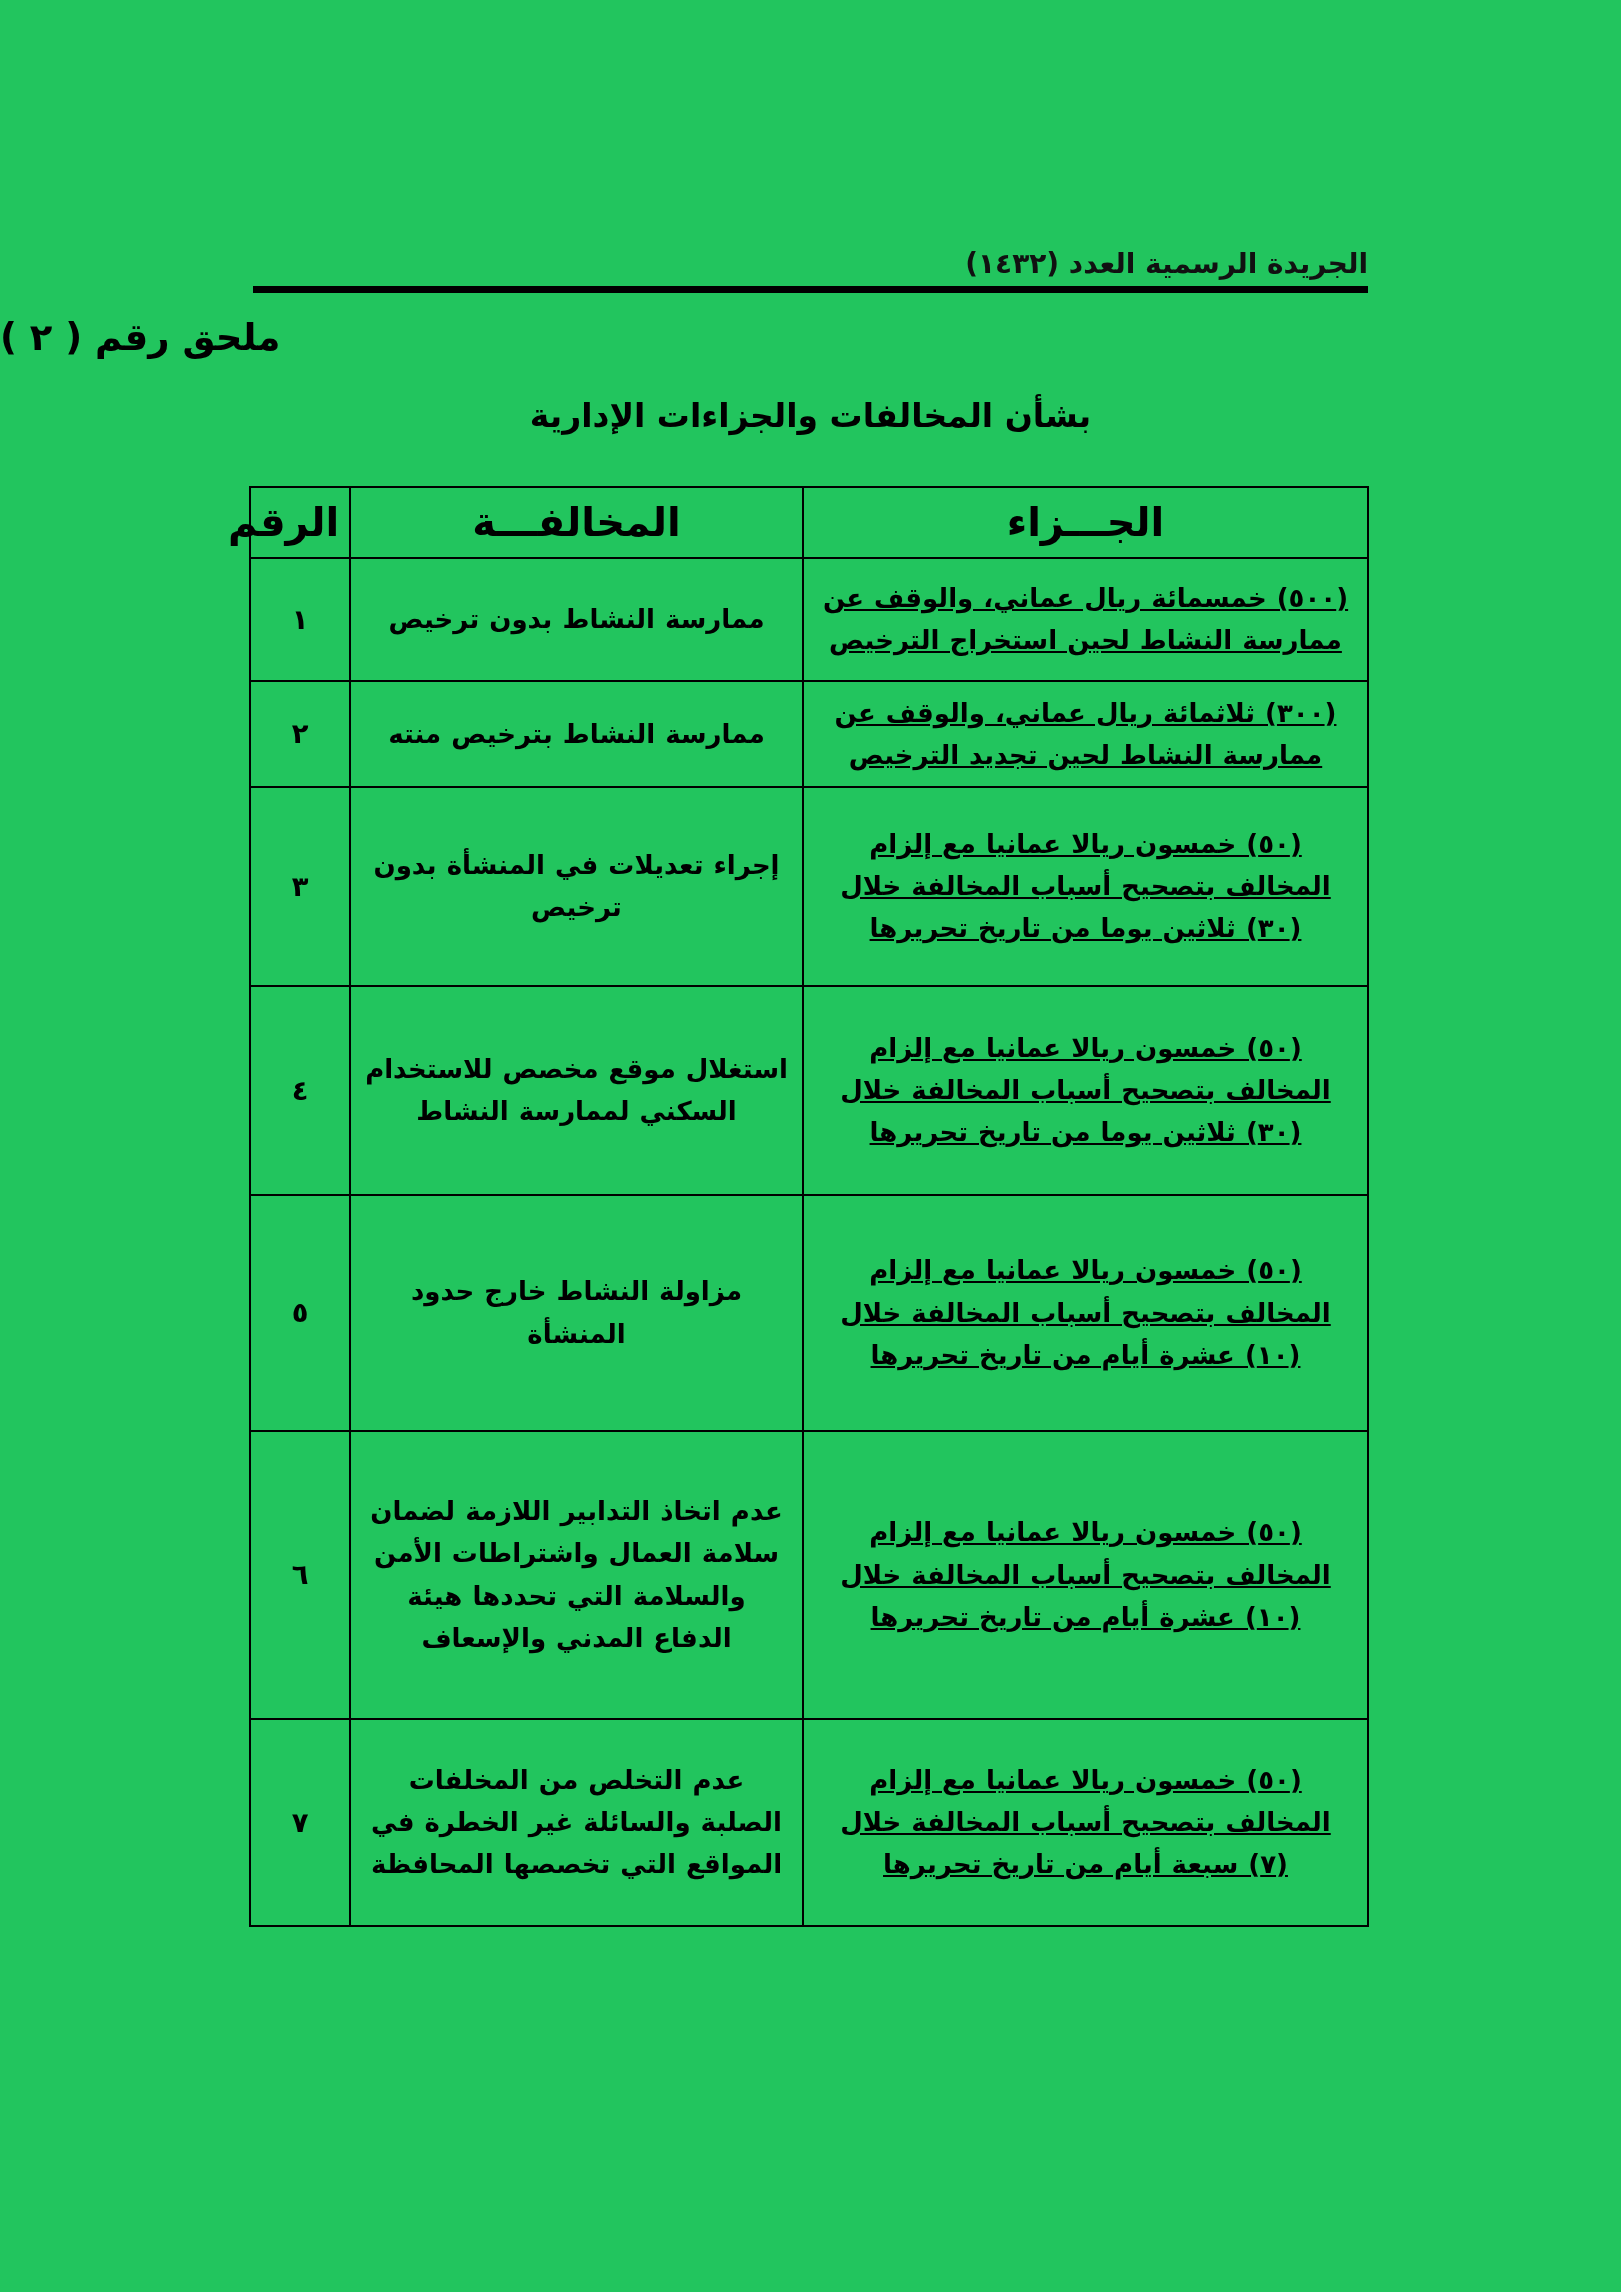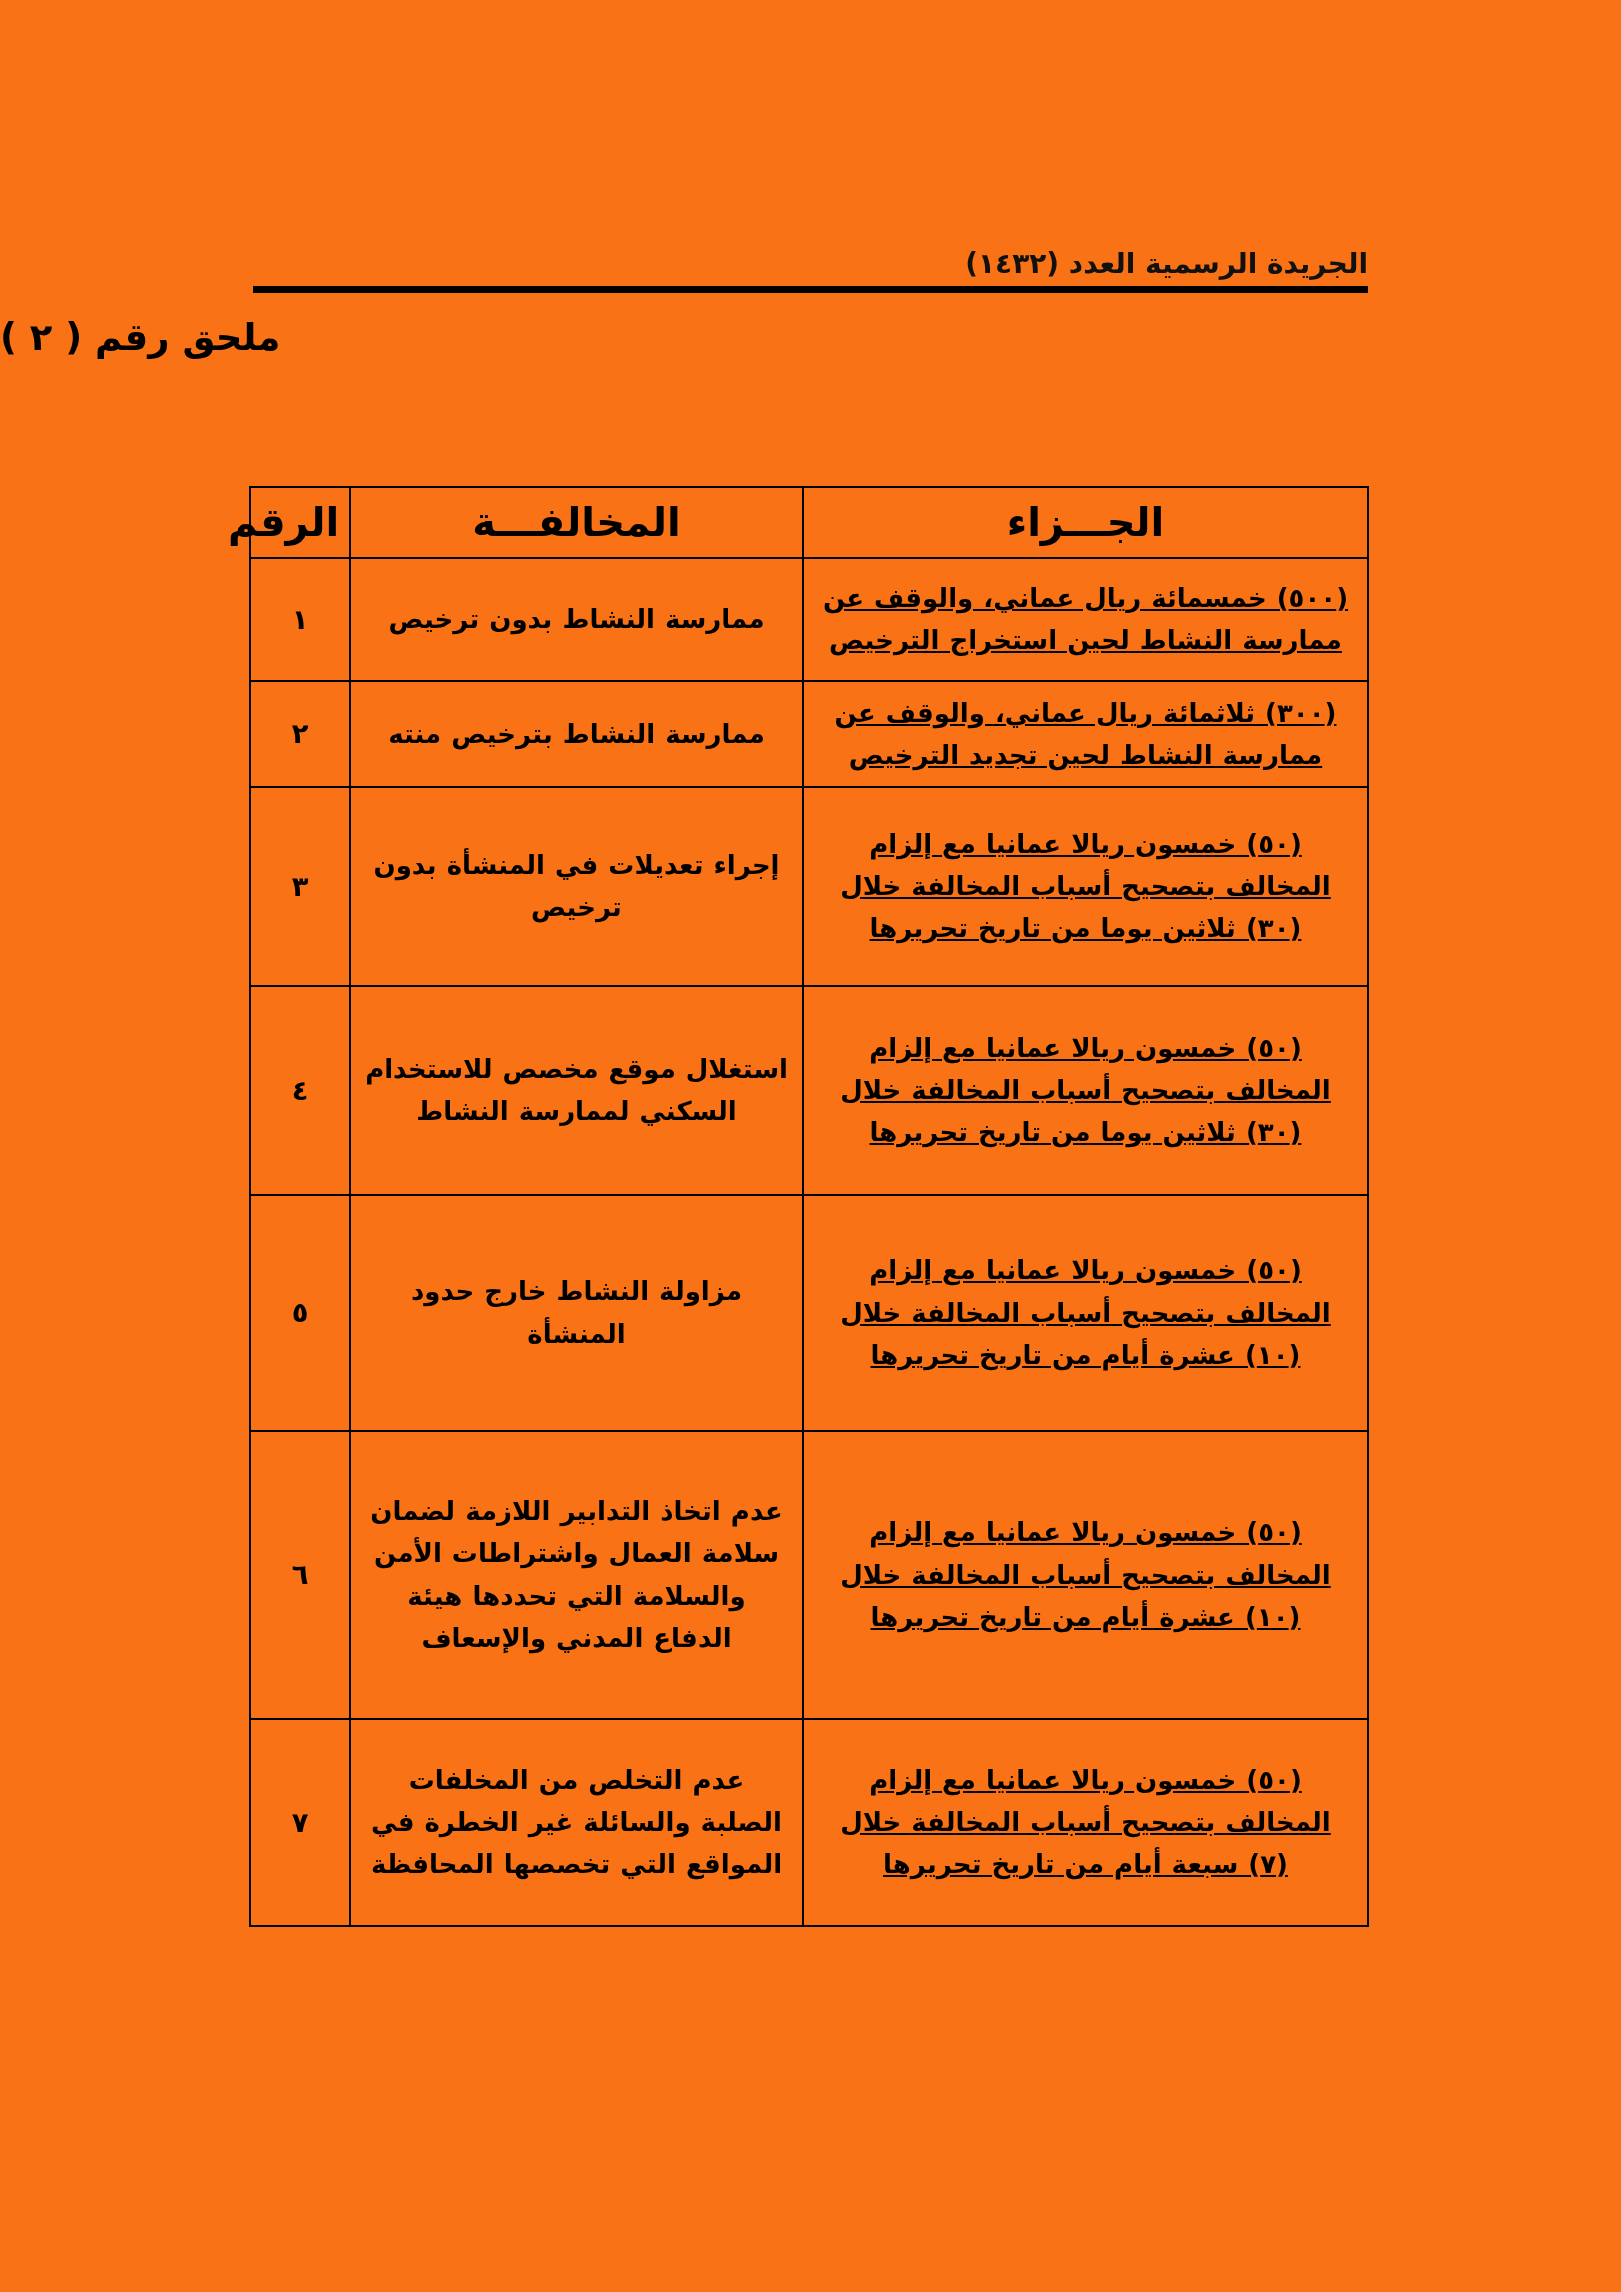--- a/index.html
+++ b/index.html
@@ -13,21 +13,21 @@
     height: 2293px;
     position: relative;
     font-family: "DejaVu Sans", "Liberation Sans", sans-serif;
     color: #000000;
     overflow: hidden;
   }
 
   .page {
     position: absolute;
     inset: 0;
-    background: #f97316;
+    background: #22c55e;
   }
 
   
   .running-header {
     position: absolute;
     top: 247px;
     right: 253px;
     left: 253px;
   }
   .running-header-text {
@@ -133,20 +133,21 @@
 
 <div class="page">
 
   <div class="running-header">
     <div class="running-header-text">الجريدة الرسمية العدد (١٤٣٢)</div>
     <div class="header-rule"></div>
   </div>
 
   <div class="doc-title">ملحق رقم ( ٢ )</div>
 
+  <div class="doc-subtitle">بشأن المخالفات والجزاءات الإدارية</div>
 
   <div class="table-wrap">
     <table class="fines">
       <colgroup>
         <col class="c-penalty">
         <col class="c-violation">
         <col class="c-num">
       </colgroup>
       <thead>
         <tr>

